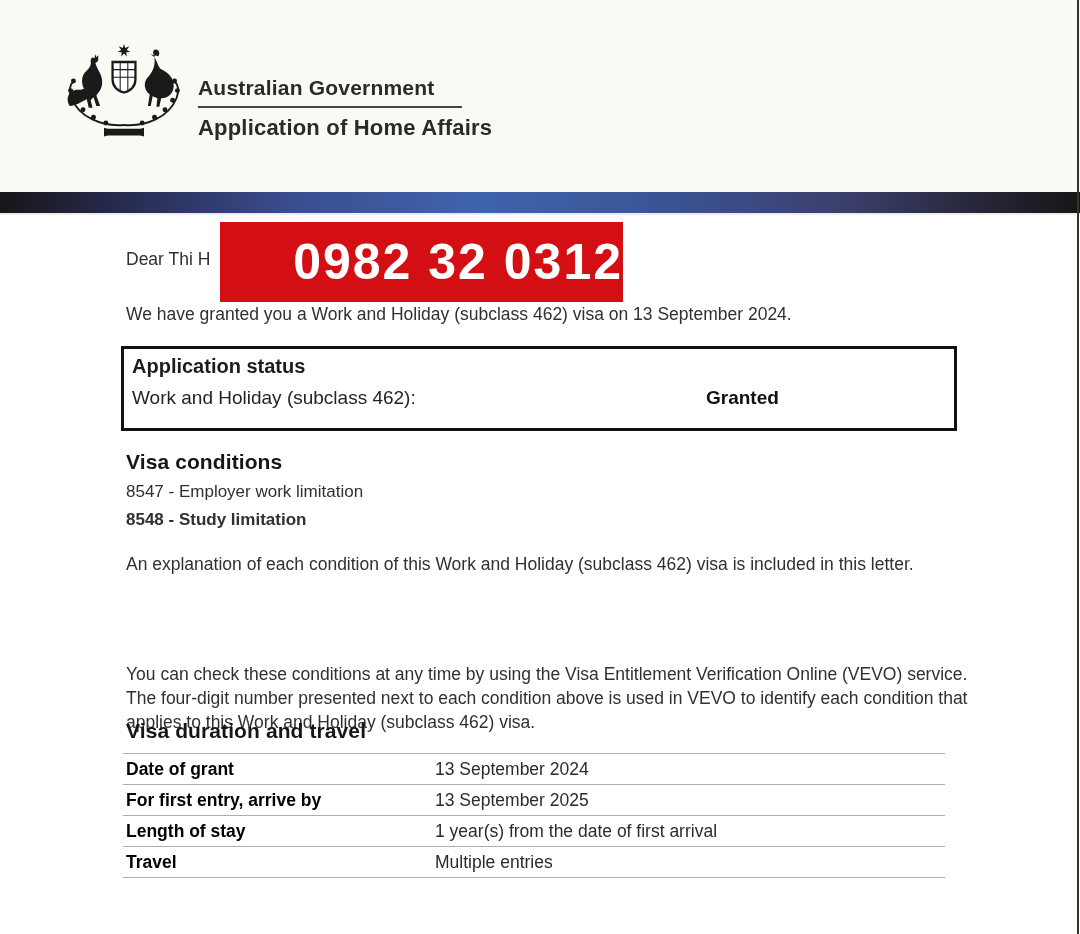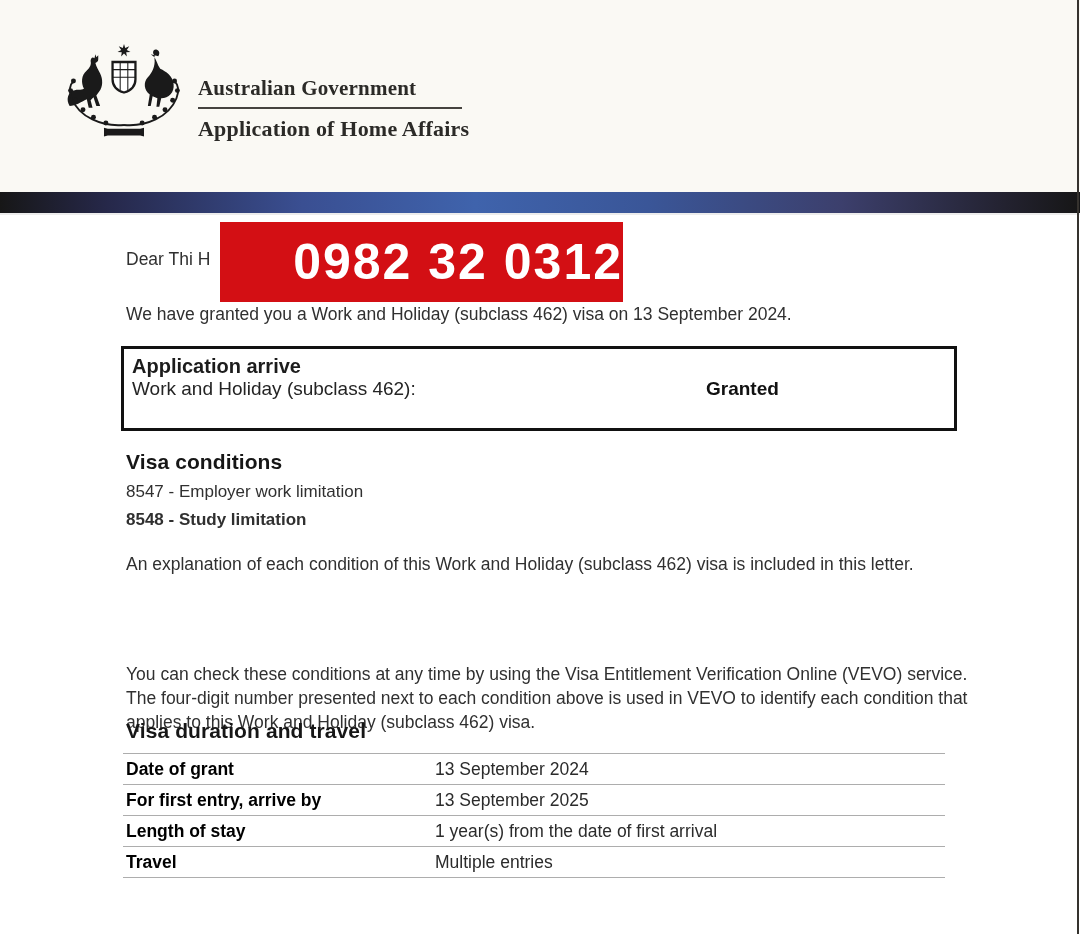--- a/index.html
+++ b/index.html
@@ -2,21 +2,21 @@
 <html><head>
 <meta charset="utf-8">
 <style>
   html,body{margin:0;padding:0;}
   body{width:1080px;height:934px;background:#ffffff;font-family:"Liberation Sans",sans-serif;color:#2f2f2f;}
   .page{position:relative;width:1080px;height:934px;background:#ffffff;overflow:hidden;}
 
   
   .header{position:absolute;left:0;top:0;width:1080px;height:192px;background:#faf9f4;}
   .crest{position:absolute;left:62px;top:40px;width:124px;height:106px;}
-  .agency{position:absolute;left:198px;top:76px;font-family:Liberation Serif, serif;color:#2b2a27;}
+  .agency{position:absolute;left:198px;top:76px;font-family:Liberation Sans, sans-serif;color:#2b2a27;}
   .agency .gov{font-size:21px;font-weight:bold;letter-spacing:.2px;}
   .agency .rule{width:264px;height:0;border-top:2px solid #45433f;margin:6px 0 7px 0;}
   .agency .dept{font-size:22px;font-weight:bold;letter-spacing:.2px;}
 
   
   .banner{position:absolute;left:0;top:192px;width:1080px;height:21px;
     background:linear-gradient(90deg,#171717 0%,#26284a 10%,#3a4f92 28%,#3f63ac 44%,#3a5698 60%,#3c3f6c 78%,#232230 93%,#161616 100%);
     border-bottom:2px solid #ececec;}
 
   .right-edge{position:absolute;right:1px;top:0;width:2px;height:934px;background:#35322e;}
@@ -26,21 +26,21 @@
     display:flex;align-items:center;justify-content:flex-end;z-index:5;}
   .phone-overlay .num{color:#ffffff;font-size:50px;font-weight:bold;letter-spacing:2px;white-space:nowrap;}
 
   
   .txt{position:absolute;left:126px;font-size:17.5px;line-height:22px;color:#303030;}
   .salutation{top:248px;}
   .grant-line{top:303px;width:900px;}
 
   .status-box{position:absolute;left:121px;top:346px;width:822px;height:73px;border:3px solid #111111;background:#ffffff;padding:6px 0 0 8px;box-sizing:content-box;}
   .status-box .title{font-size:20px;font-weight:bold;color:#1c1c1c;}
-  .status-box .row{position:relative;font-size:19px;color:#242424;}
+  .status-box .row{position:relative;margin-top:9px;font-size:19px;color:#242424;}
   .status-box .row .granted{position:absolute;left:574px;top:0;font-weight:bold;color:#111111;}
 
   .h2{position:absolute;left:126px;font-size:21px;font-weight:bold;color:#161616;letter-spacing:.1px;}
   .h-conditions{top:450px;}
   .cond{position:absolute;left:126px;font-size:17px;color:#303030;}
   .cond1{top:482px;}
   .cond2{top:510px;font-weight:bold;}
 
   .para{position:absolute;left:126px;width:848px;font-size:17.5px;color:#303030;}
   .para1{top:552px;line-height:25px;width:836px;}
@@ -101,21 +101,21 @@
 
   <div class="phone-overlay">
     <span class="num">0982 32 0312</span>
   </div>
 
   <div class="txt salutation">Dear Thi H</div>
 
   <div class="txt grant-line">We have granted you a Work and Holiday (subclass 462) visa on 13 September 2024.</div>
 
   <div class="status-box">
-    <div class="title">Application arrive</div>
+    <div class="title">Application status</div>
     <div class="row">
       <span>Work and Holiday (subclass 462):</span>
       <span class="granted">Granted</span>
     </div>
   </div>
 
   <div class="h2 h-conditions">Visa conditions</div>
   <div class="cond cond1">8547 - Employer work limitation</div>
   <div class="cond cond2">8548 - Study limitation</div>
 

